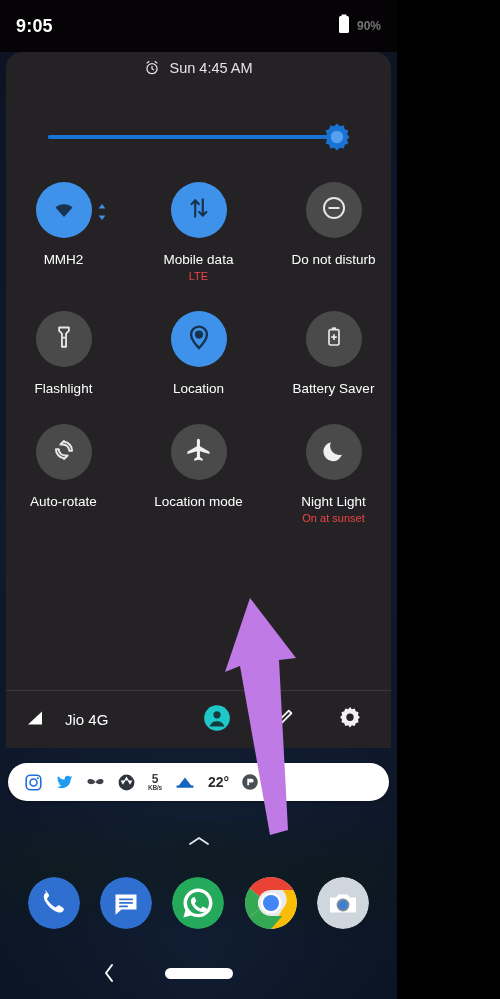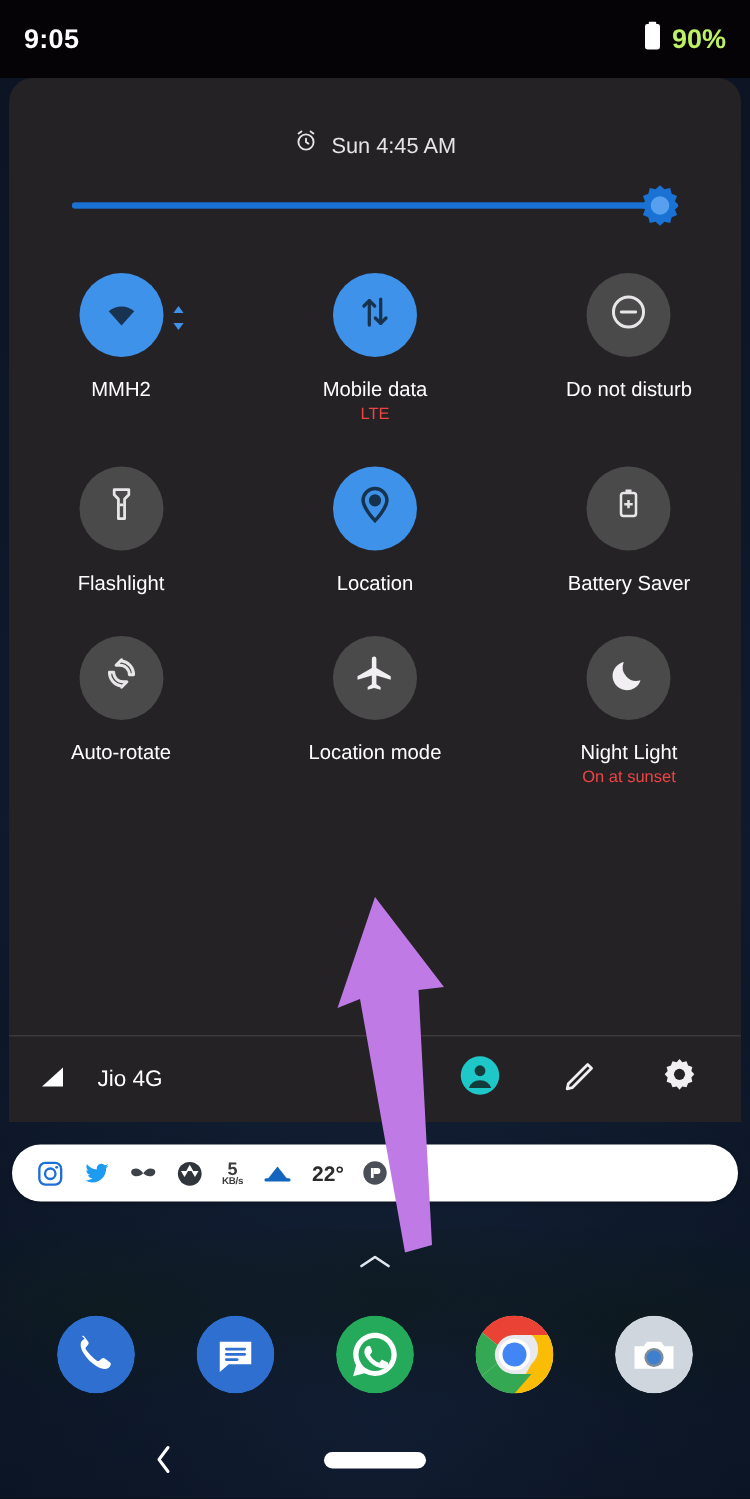--- a/index.html
+++ b/index.html
@@ -9,21 +9,21 @@
   }
   body {
     width: 500px;
     height: 999px;
     overflow: hidden;
     font-family: "Liberation Sans", sans-serif;
     -webkit-font-smoothing: antialiased;
   }
   #screen {
     position: relative;
-    width: 500px;
+    width: 397px;
     height: 999px;
     overflow: hidden;
     background: #0c1a2e;
   }
 
   
   .wallpaper {
     position: absolute;
     inset: 0;
     background:
@@ -65,41 +65,41 @@
     font-size: 18px;
     font-weight: bold;
     letter-spacing: .2px;
   }
   .status-right {
     display: flex;
     align-items: center;
     gap: 7px;
   }
   .battery-pct {
-    color: #bef264;
-    font-size: 18px;
+    color: #737373;
+    font-size: 12px;
     font-weight: bold;
   }
 
   
   .qs-panel {
     position: absolute;
     left: 6px;
     right: 6px;
     top: 52px;
     height: 696px;
     background: #242225;
     border-radius: 16px 16px 0 0;
     z-index: 30;
     overflow: hidden;
   }
   .qs-alarm {
     height: 46px;
     display: flex;
-    align-items: flex-end;
+    align-items: flex-start;
     justify-content: center;
     gap: 9px;
     color: #e6e3e6;
     font-size: 14.5px;
     padding-top: 8px;
     box-sizing: content-box;
   }
   .qs-alarm .alarm-text { color: #e7e4e7; }
 
   

